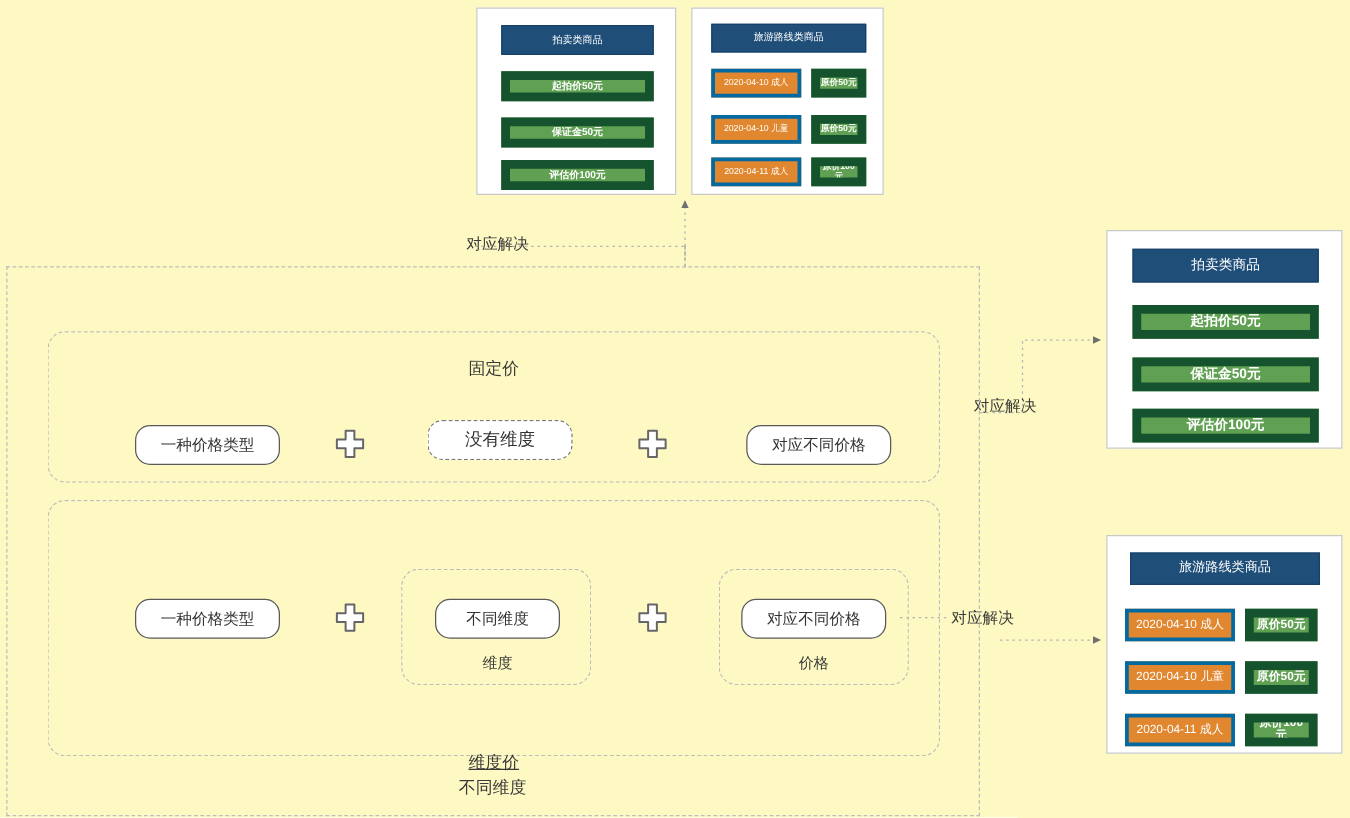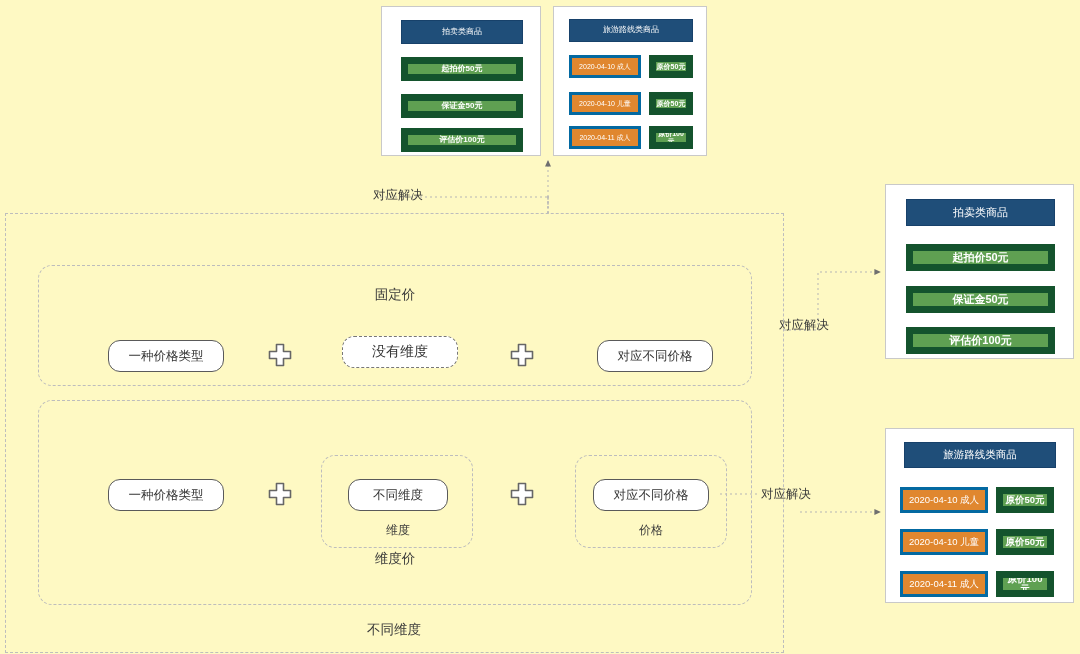--- a/index.html
+++ b/index.html
@@ -173,21 +173,21 @@
   <div class="plus" style="left:509px;top:342px;">
     <svg viewBox="0 0 26 26">
       <path d="M9.5,2.5 h7 v7 h7 v7 h-7 v7 h-7 v-7 h-7 v-7 h7 z" fill="#ffffff" stroke="#666666" stroke-width="1.6" stroke-linejoin="round"></path>
     </svg>
   </div>
 
   <div class="abs pill" style="left:597px;top:340px;width:116px;height:32px;font-size:12.5px;">对应不同价格</div>
 
   <div class="abs dash-round" style="left:38px;top:400px;width:714px;height:205px;"></div>
 
-  <div class="abs lbl" style="left:355px;top:549px;width:80px;height:20px;font-size:13.5px;">维度价</div>
+  <div class="abs lbl" style="left:355px;top:600px;width:80px;height:20px;font-size:13.5px;text-decoration:underline;">维度价</div>
 
   <div class="abs pill" style="left:108px;top:479px;width:116px;height:32px;font-size:12.5px;">一种价格类型</div>
 
   <div class="plus" style="left:267px;top:481px;">
     <svg viewBox="0 0 26 26">
       <path d="M9.5,2.5 h7 v7 h7 v7 h-7 v7 h-7 v-7 h-7 v-7 h7 z" fill="#ffffff" stroke="#666666" stroke-width="1.6" stroke-linejoin="round"></path>
     </svg>
   </div>
 
   <div class="abs dash-round" style="left:321px;top:455px;width:152px;height:93px;">

